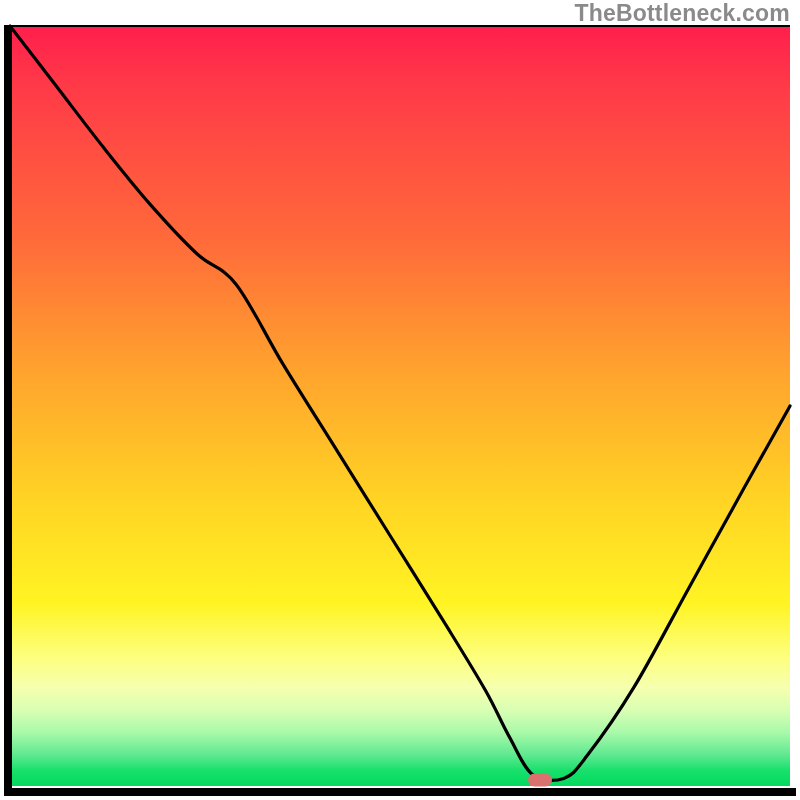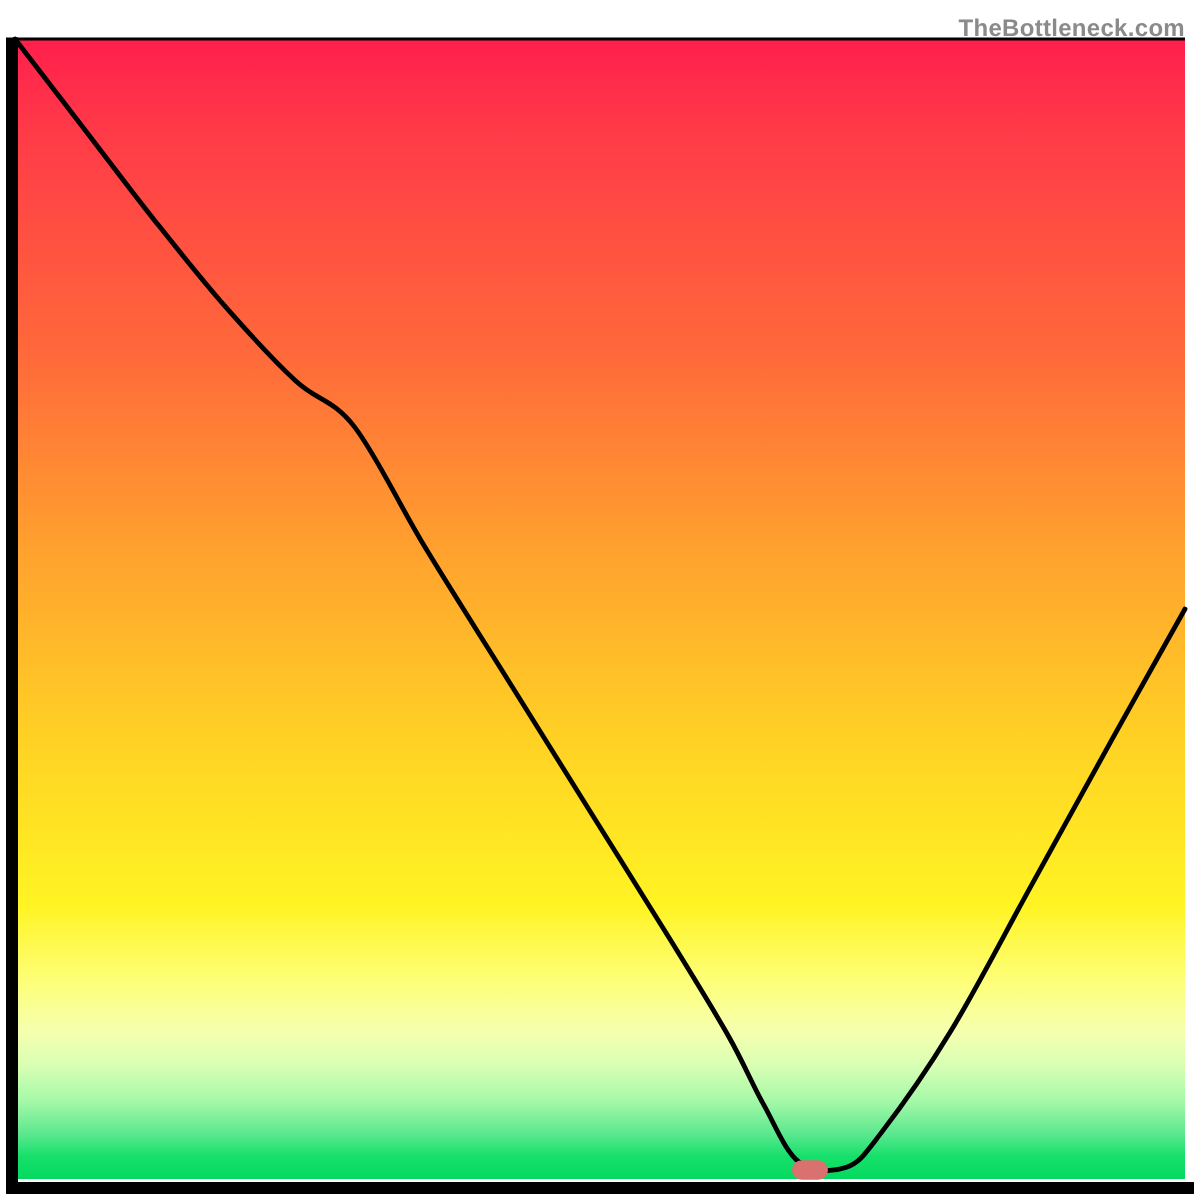--- a/index.html
+++ b/index.html
@@ -75,23 +75,23 @@
     position: absolute;
     right: 4px;
     top: 25px;
     bottom: 4px;
     width: 2px;
     background: #000;  
     opacity: 0;        
   }
   .watermark {
     position: absolute;
-    top: 11px;
+    top: 0;
     right: 10px;
-    font-size: 16px;
+    font-size: 23px;
     font-weight: 600;
     color: #8a8a8a;
     letter-spacing: 0.2px;
     user-select: none;
   }
   svg.curve {
     position: absolute;
     inset: 0;
     width: 100%;
     height: 100%;

